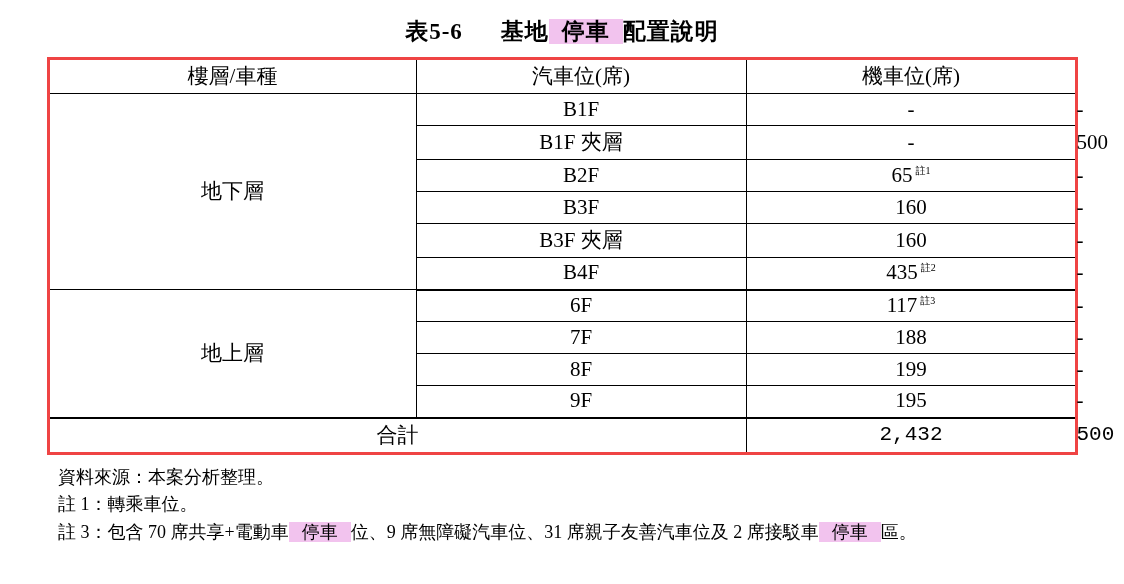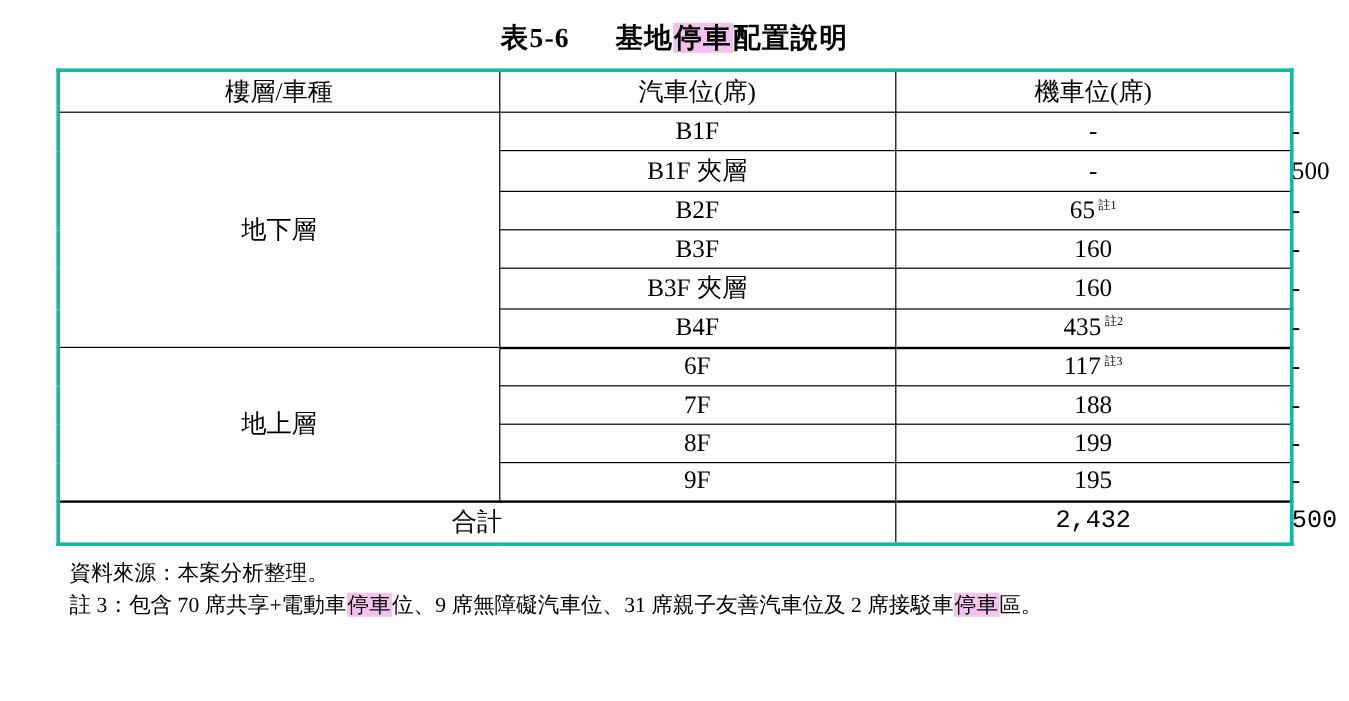--- a/index.html
+++ b/index.html
@@ -30,41 +30,41 @@
   }
   .title .tnum {
     font-family: Liberation Serif, serif;
   }
   .title .gap {
     display: inline-block;
     width: 38px;
   }
   .hl {
     background: #f2c3ee;
-    padding: 0 1px;
+    padding: 0 13px;
     font-family: Liberation Serif, serif;
   }
   table.parking {
     border-collapse: collapse;
     width: 1028px;
     margin: 0 auto;
     table-layout: fixed;
   }
   table.parking td, table.parking th {
     border: 1px solid #000000;
     text-align: center;
     font-size: 21px;
     font-weight: normal;
     padding: 2px 0 3px 0;
     height: 32px;
     box-sizing: border-box;
     background: #ffffff;
   }
   table.parking {
-    border: 3px solid #14b8a6;
+    border: 3px solid #ef4444;
   }
   .col-a { width: 368px; }
   .col-b { width: 330px; }
   .col-c { width: 330px; }
   .grp {
     width: 180px;
     font-size: 21px;
   }
   .flabel {
     font-size: 21px;
@@ -173,16 +173,17 @@
       <tr class="total">
         <td colspan="2">合計</td>
         <td>2,432</td>
         <td>500</td>
       </tr>
     </tbody>
   </table>
 
   <div class="notes">
     <div>資料來源：本案分析整理。</div>
+    <div>註 1：轉乘車位。</div>
     <div><span>註 3：包含 70 席共享+電動車</span><span class="hl">停車</span><span>位、9 席無障礙汽車位、31 席親子友善汽車位及 2 席接駁車</span><span class="hl">停車</span><span>區。</span></div>
   </div>
 
 </div>
 
 </body></html>

